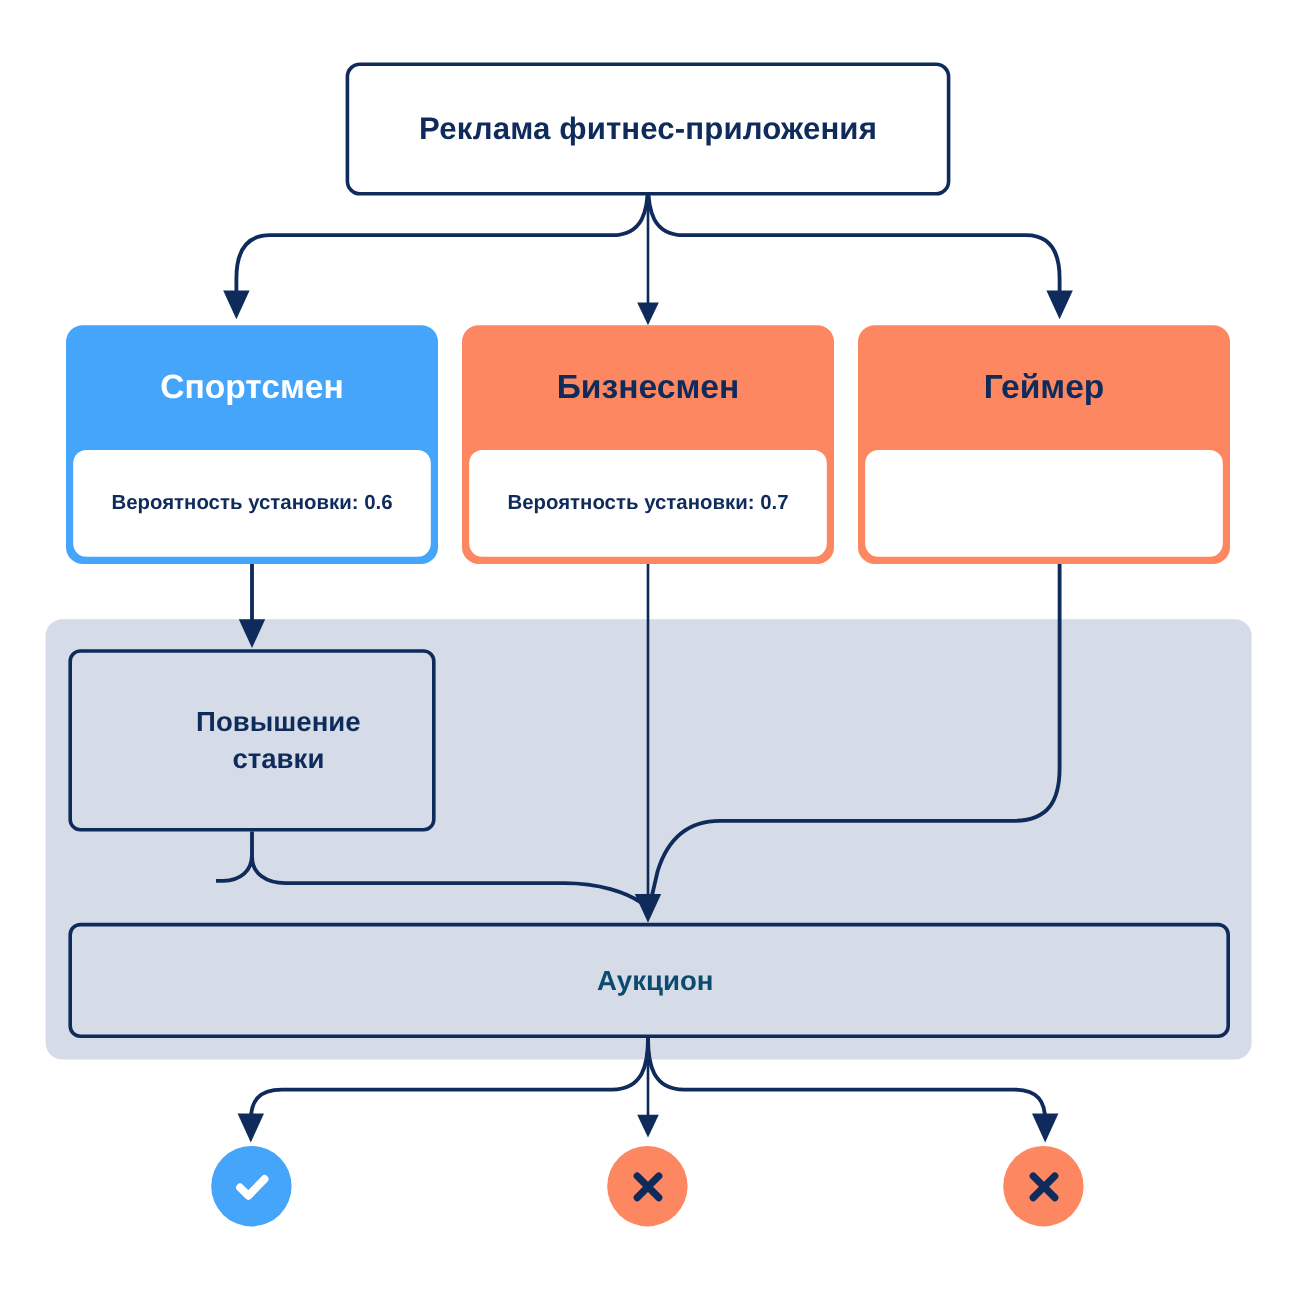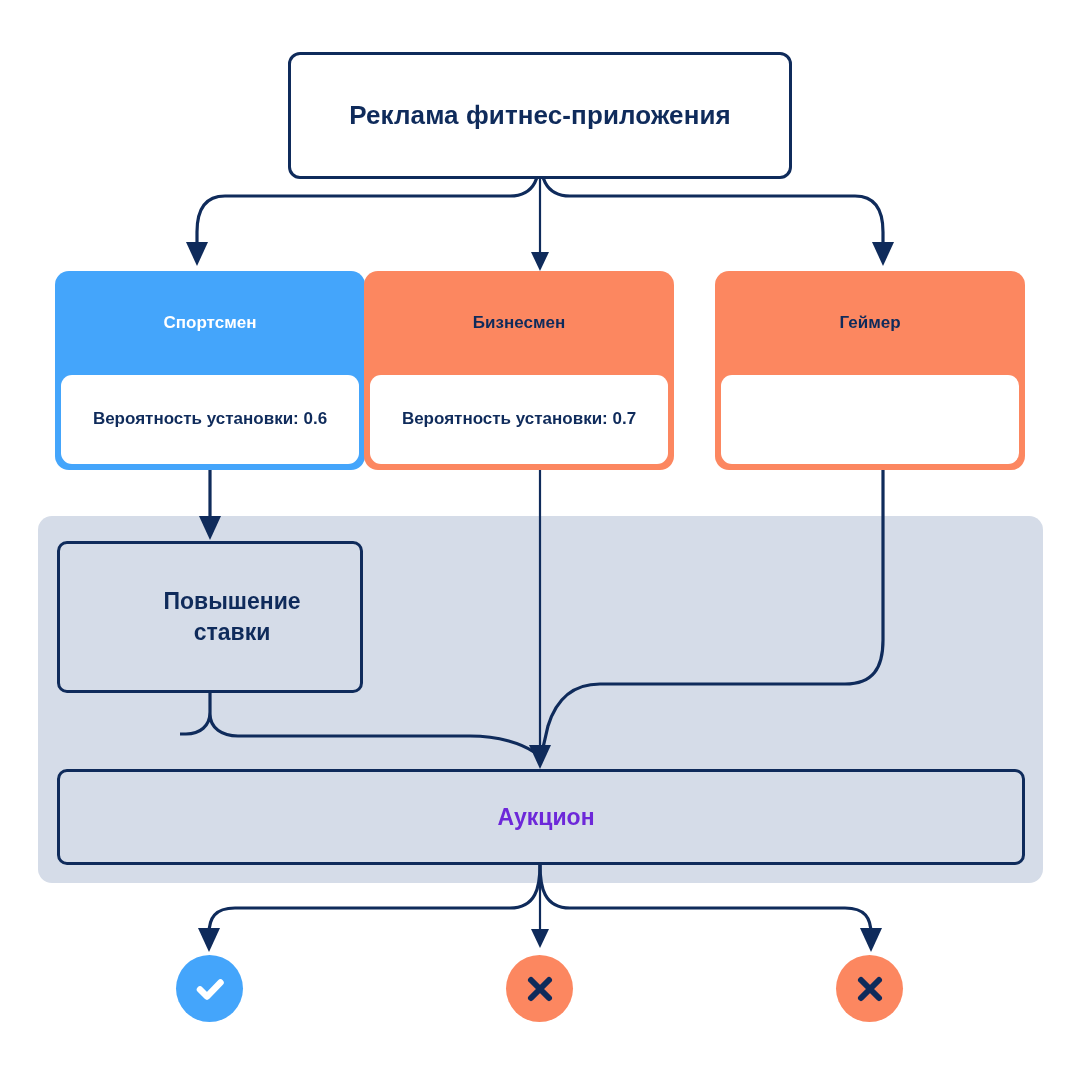--- a/index.html
+++ b/index.html
@@ -42,21 +42,21 @@
     border-radius: 14px;
     z-index: 0;
   }
 
   
   .root-box {
     position: absolute;
     left: 288px;
     top: 52px;
     width: 504px;
-    height: 127px;
+    height: 111px;
     box-sizing: border-box;
     border: 3px solid #0f2b5b;
     border-radius: 12px;
     background: #ffffff;
     display: flex;
     align-items: center;
     justify-content: center;
     z-index: 3;
   }
   .root-box .label {
@@ -70,33 +70,33 @@
   .card {
     position: absolute;
     top: 271px;
     width: 310px;
     height: 199px;
     border-radius: 14px;
     z-index: 3;
     overflow: hidden;
   }
   .card.c0 { left: 55px;  background: #44a5fb; }
-  .card.c1 { left: 364px; background: #fc8760; }
+  .card.c1 { left: 385px; background: #fc8760; }
   .card.c2 { left: 715px; background: #fc8760; text-align: right; }
 
   .card .card-title {
     position: absolute;
     left: 0;
     top: 0;
     width: 100%;
     height: 104px;
     display: flex;
     align-items: center;
     justify-content: center;
-    font-size: 17px;
+    font-size: 28px;
     font-weight: 700;
   }
   .card.c0 .card-title { color: #ffffff; }
   .card.c1 .card-title,
   .card.c2 .card-title { color: #0f2b5b; }
 
   .card .card-body {
     position: absolute;
     left: 6px;
     right: 6px;
@@ -155,21 +155,21 @@
     border-radius: 10px;
     background: transparent;
     display: flex;
     align-items: center;
     justify-content: center;
     z-index: 3;
   }
   .auction-bar .label {
     font-size: 23px;
     font-weight: 700;
-    color: #6d28d9;
+    color: #0c4a6e;
     margin-left: 10px;
   }
 
   
   .outcome {
     position: absolute;
     top: 955px;
     width: 67px;
     height: 67px;
     border-radius: 50%;

